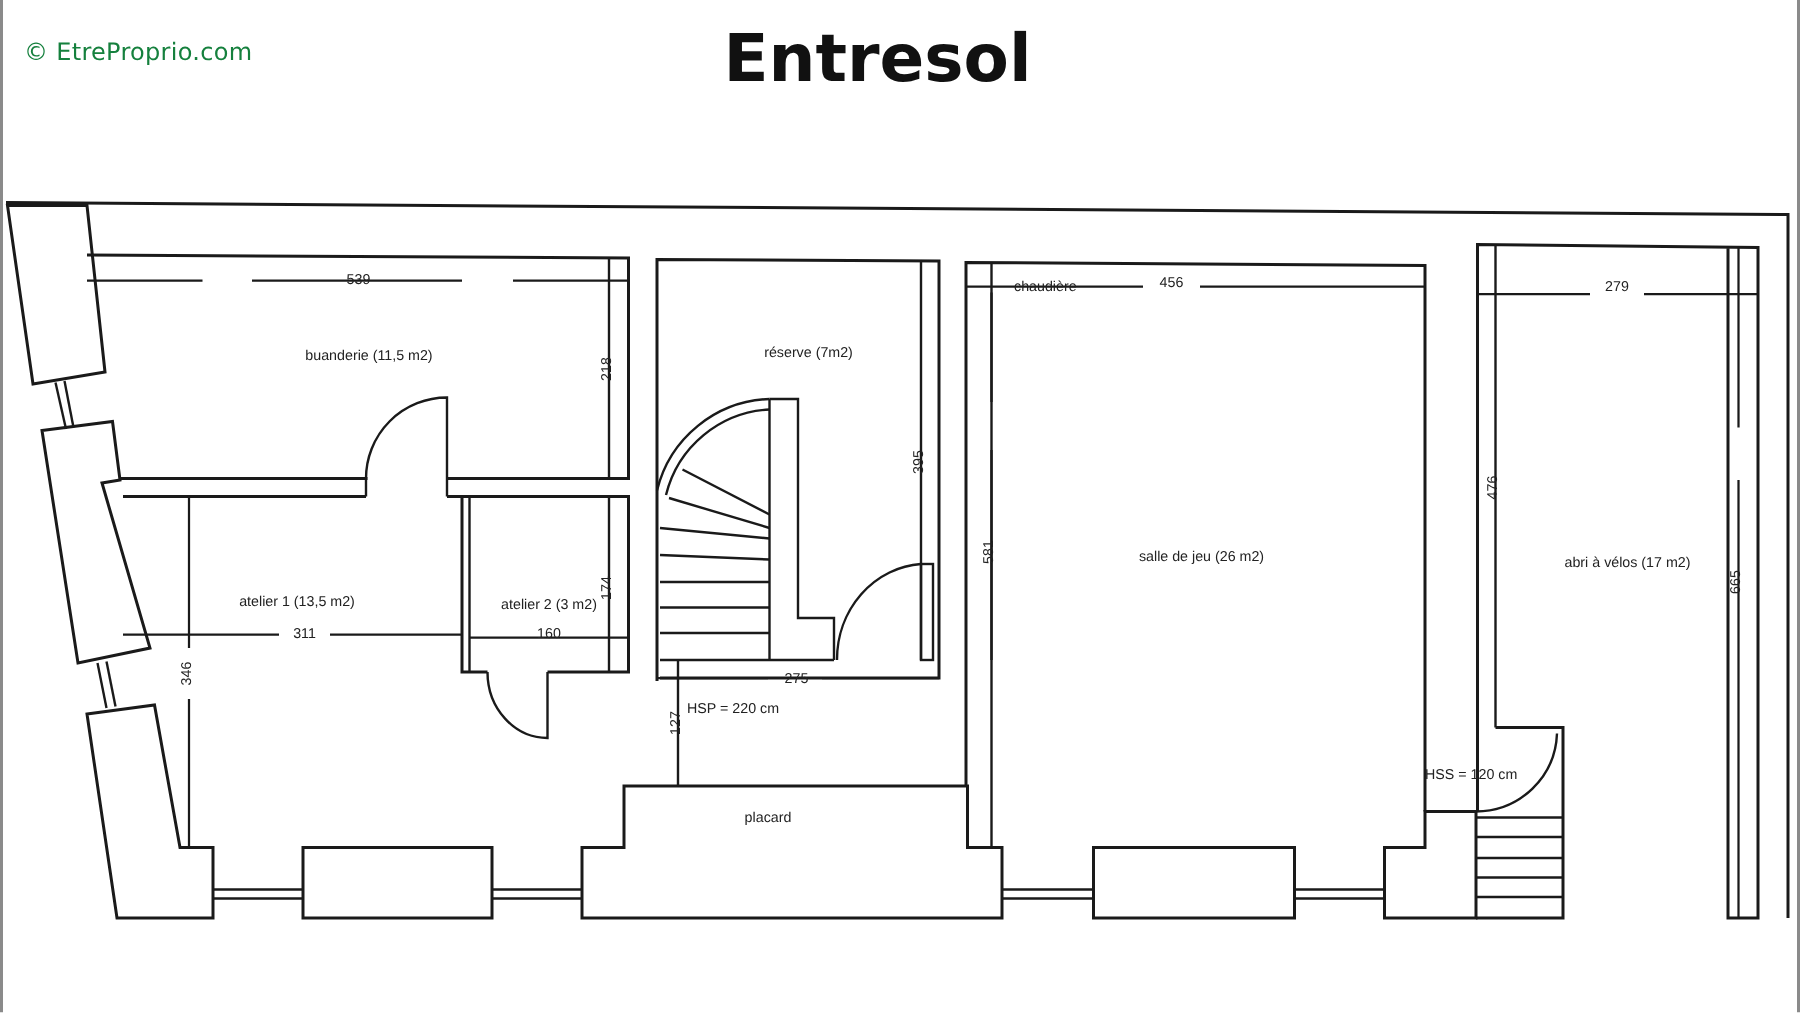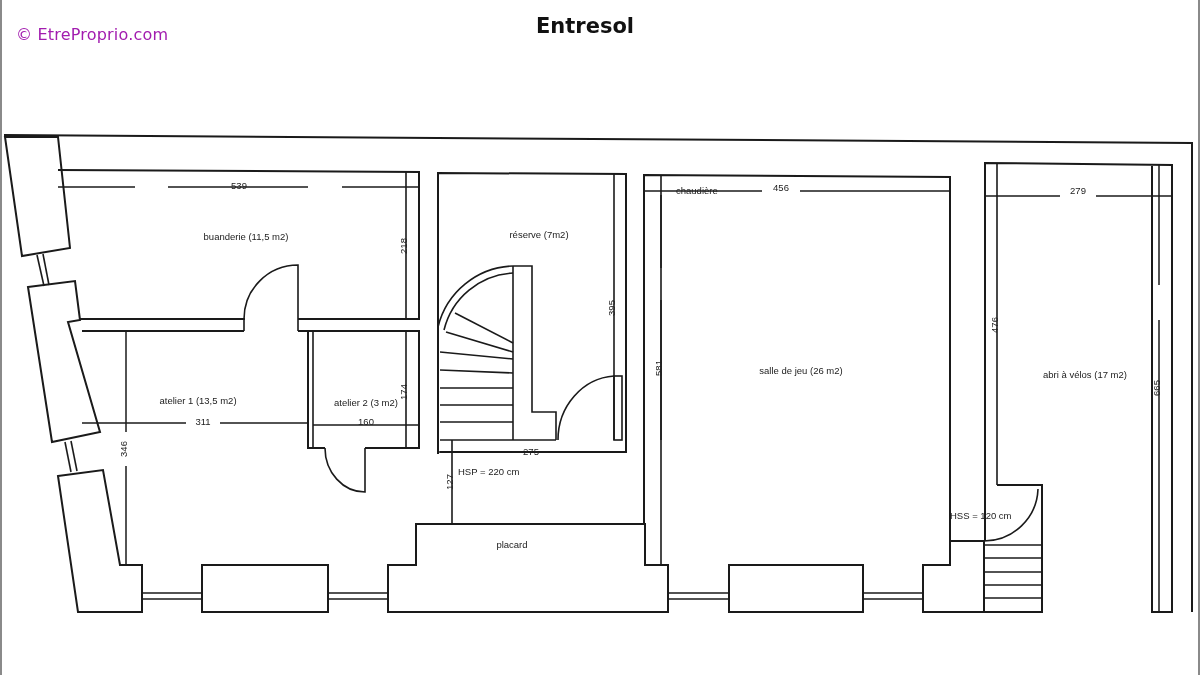--- a/index.html
+++ b/index.html
@@ -1,19 +1,19 @@
 <!DOCTYPE html>
 <html><head>
   <meta charset="utf-8">
   <style>
     html, body { margin: 0; padding: 0; background: #ffffff; }
     body { width: 1200px; height: 675px; position: relative; overflow: hidden; font-family: "Liberation Sans", sans-serif; }
     .frame { position: absolute; left: 0; top: 0; width: 1200px; height: 675px; box-sizing: border-box; border-left: 2px solid #8a8a8a; border-right: 2px solid #8a8a8a; }
-    .watermark { position: absolute; left: 16px; top: 25px; font-size: 16px; color: #a21caf; font-family: "DejaVu Sans", sans-serif; letter-spacing: 0.2px; }
-    .title { position: absolute; left: 0; width: 1170px; top: 14px; text-align: center; font-family: "DejaVu Sans", sans-serif; font-weight: bold; font-size: 21px; color: #111; }
+    .watermark { position: absolute; left: 16px; top: 25px; font-size: 16px; color: #15803d; font-family: "DejaVu Sans", sans-serif; letter-spacing: 0.2px; }
+    .title { position: absolute; left: 0; width: 1170px; top: 14px; text-align: center; font-family: "DejaVu Sans", sans-serif; font-weight: bold; font-size: 44px; color: #111; }
     svg { position: absolute; left: 0; top: 0; }
     svg .w { fill: none; stroke: #1a1a1a; stroke-width: 2; }
     svg .t { stroke: #1a1a1a; stroke-width: 1.6; fill: none; }
     svg .dim { stroke: #1a1a1a; stroke-width: 1.5; fill: none; }
     svg text { font-family: "Liberation Sans", sans-serif; fill: #222; }
     .lbl { font-size: 9.5px; }
     .dimt { font-size: 9.5px; }
   </style>
 </head>
 <body>

